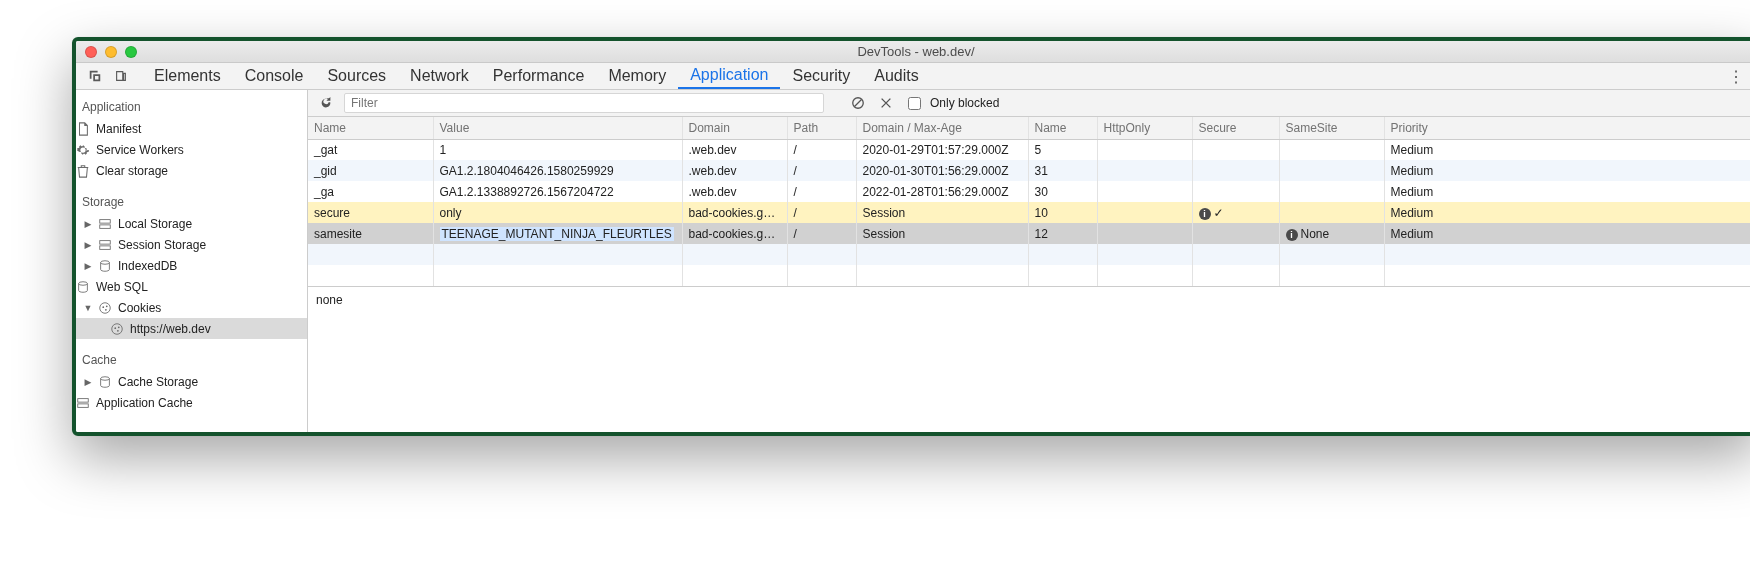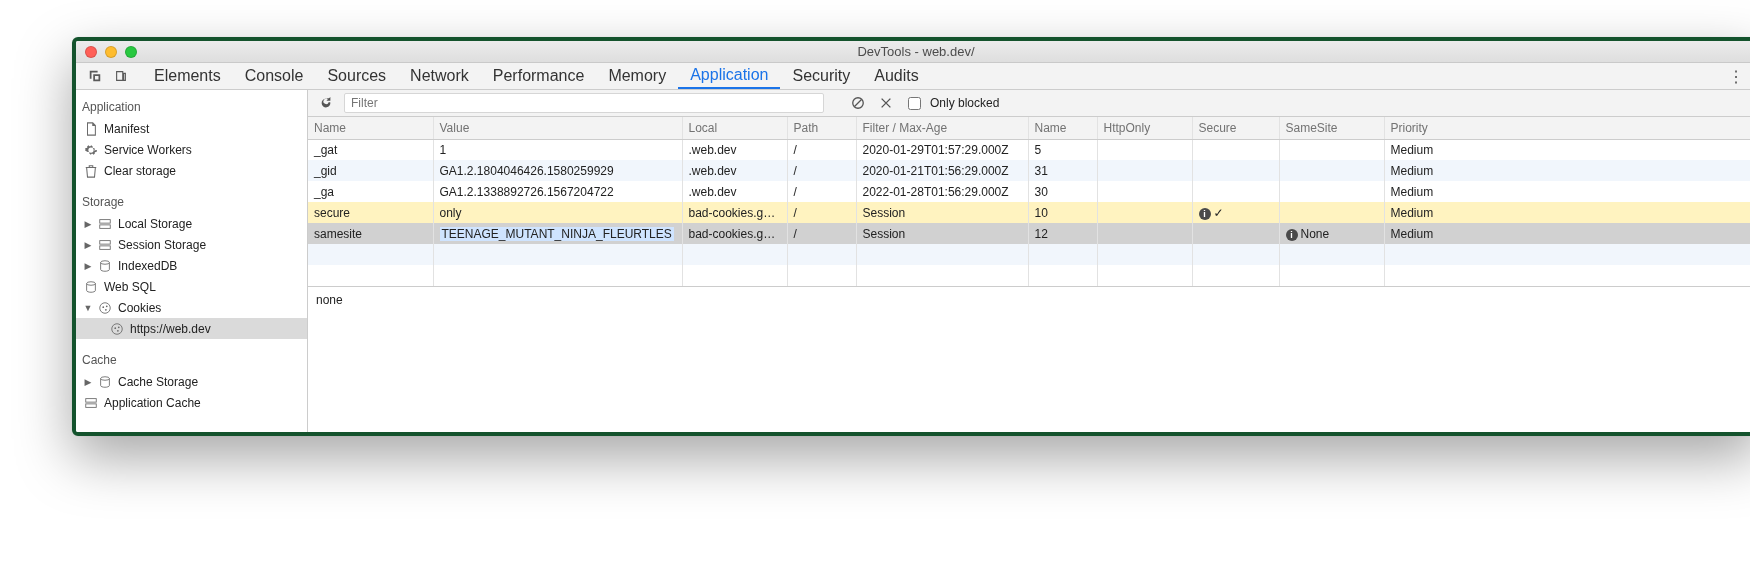--- a/index.html
+++ b/index.html
@@ -35,21 +35,21 @@
   .tabstrip .tab { padding: 0 12px; height:100%; display:flex; align-items:center; cursor:pointer; color:#333; }
   .tabstrip .tab.active { color:#1a73e8; border-bottom: 2px solid #1a73e8; }
   .tabstrip .kebab { position:absolute; right:8px; top:0; height:100%; width:24px; display:flex; align-items:center; justify-content:center; color:#555; cursor:pointer;}
 
   
   .body { display:flex; flex:1; min-height:0; }
 
   
   .sidebar { width: 232px; background:#fff; border-right:1px solid #ccc; padding-top:6px; overflow:hidden;}
   .section-title { padding: 4px 8px 4px 6px; color:#555; font-size:12px; }
-  .tree-item { display:flex; align-items:center; height:21px; padding-left: 8px; gap:6px; cursor:pointer;}
+  .tree-item { display:flex; align-items:center; height:21px; padding-left: 0; gap:6px; cursor:pointer;}
   .tree-item.child { padding-left: 34px; }
   .tree-item.selected { background:#dadada; }
   .tree-item .disclosure { width:8px; color:#666; font-size:9px; display:inline-flex; justify-content:center;}
   .tree-item.with-arrow { padding-left: 8px; }
   .ico { width:14px; height:14px; display:inline-flex; align-items:center; justify-content:center; color:#6b6b6b; }
   .ico svg, .tool-icon svg { width:14px; height:14px; fill:currentColor; }
 
   
   .main { flex:1; display:flex; flex-direction:column; min-width:0; }
   .toolbar { height:27px; display:flex; align-items:center; gap:8px; padding:0 8px; border-bottom:1px solid #ccc; background:#f3f3f3;}
@@ -277,23 +277,23 @@
                 <col class="col-size">
                 <col class="col-ho">
                 <col class="col-secure">
               <col class="col-ss">
                 <col class="col-prio">
             </colgroup>
             <thead>
               <tr>
                 <th>Name</th>
                 <th>Value</th>
-                <th>Local</th>
+                <th>Domain</th>
                 <th>Path</th>
-                <th>Filter / Max-Age</th>
+                <th>Domain / Max-Age</th>
                 <th style="text-align:left">Name</th>
                 <th>HttpOnly</th>
                 <th>Secure</th>
                 <th>SameSite</th>
                 <th>Priority</th>
               </tr>
             </thead>
             <tbody id="cookie-rows">
                 <tr>
                   <td>_gat</td>
@@ -305,21 +305,21 @@
                   <td></td>
                   <td></td>
                   <td></td>
                   <td>Medium</td>
                 </tr>
                 <tr>
                   <td>_gid</td>
                   <td>GA1.2.1804046426.1580259929</td>
                   <td>.web.dev</td>
                   <td>/</td>
-                  <td>2020-01-21T01:56:29.000Z</td>
+                  <td>2020-01-30T01:56:29.000Z</td>
                   <td class="size">31</td>
                   <td></td>
                   <td></td>
                   <td></td>
                   <td>Medium</td>
                 </tr>
                 <tr>
                   <td>_ga</td>
                   <td>GA1.2.1338892726.1567204722</td>
                   <td>.web.dev</td>

